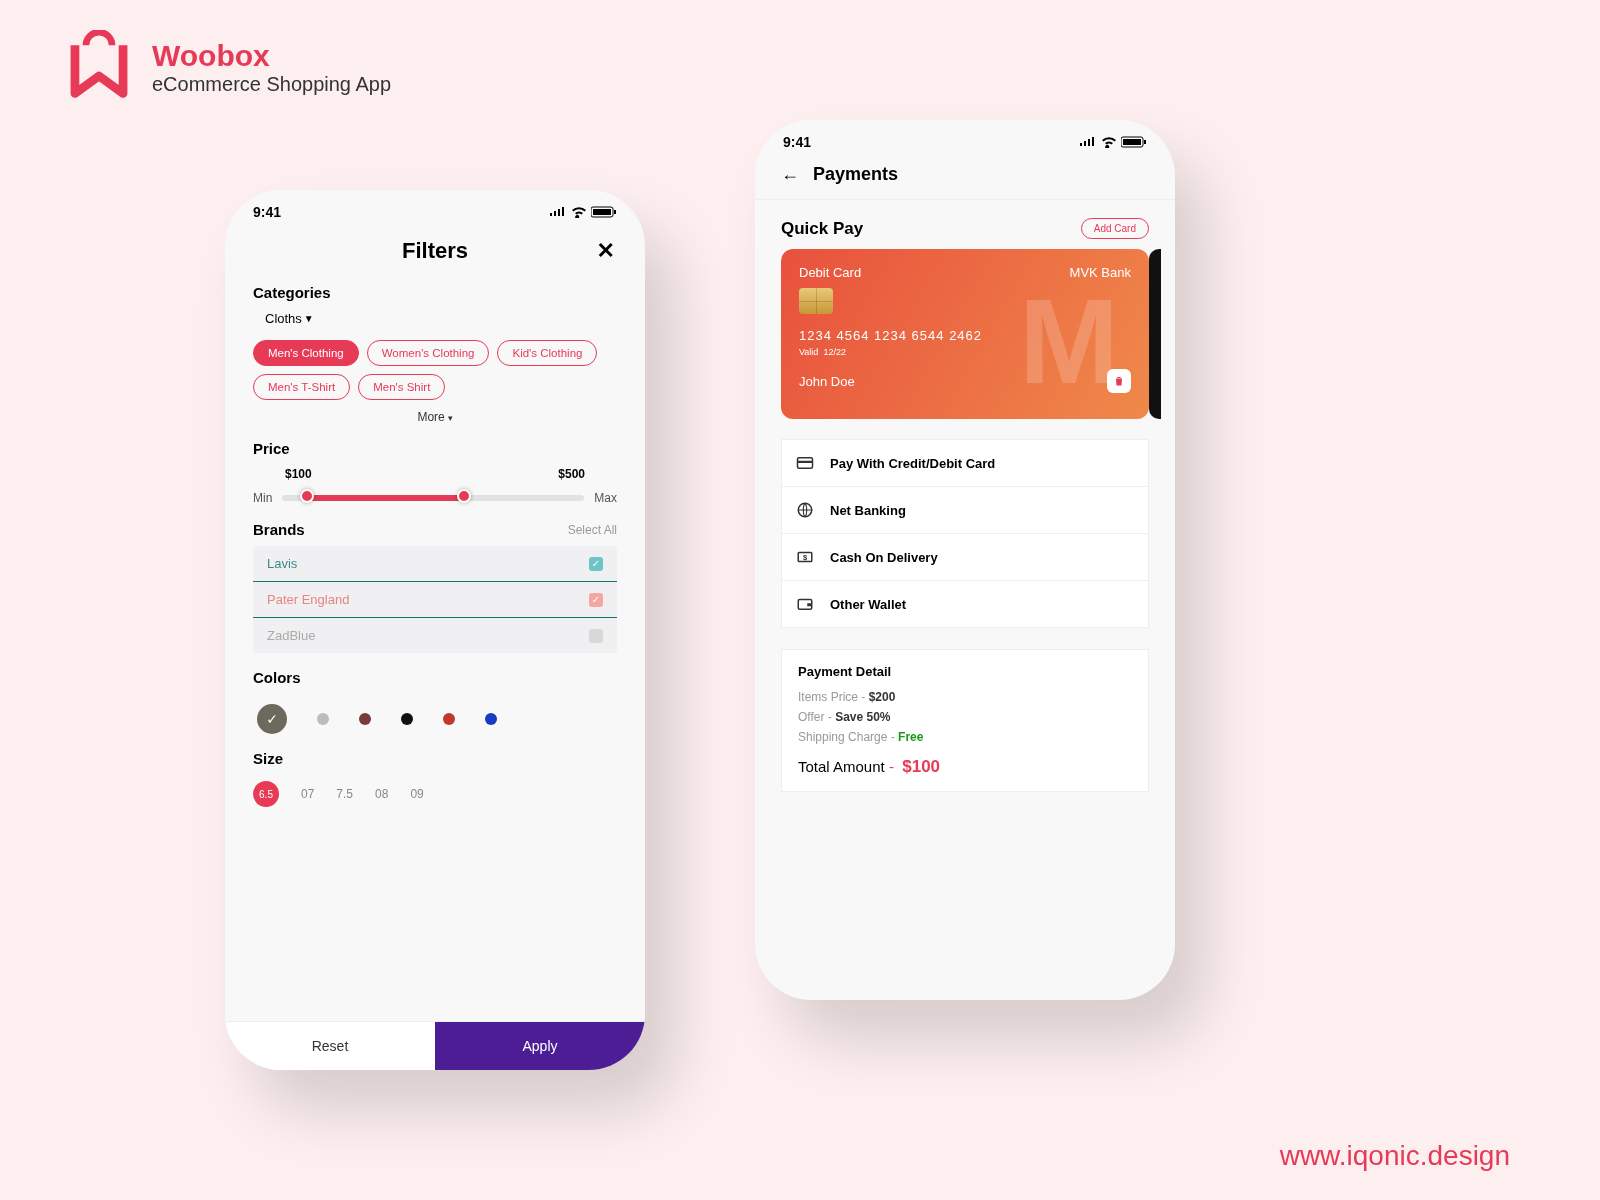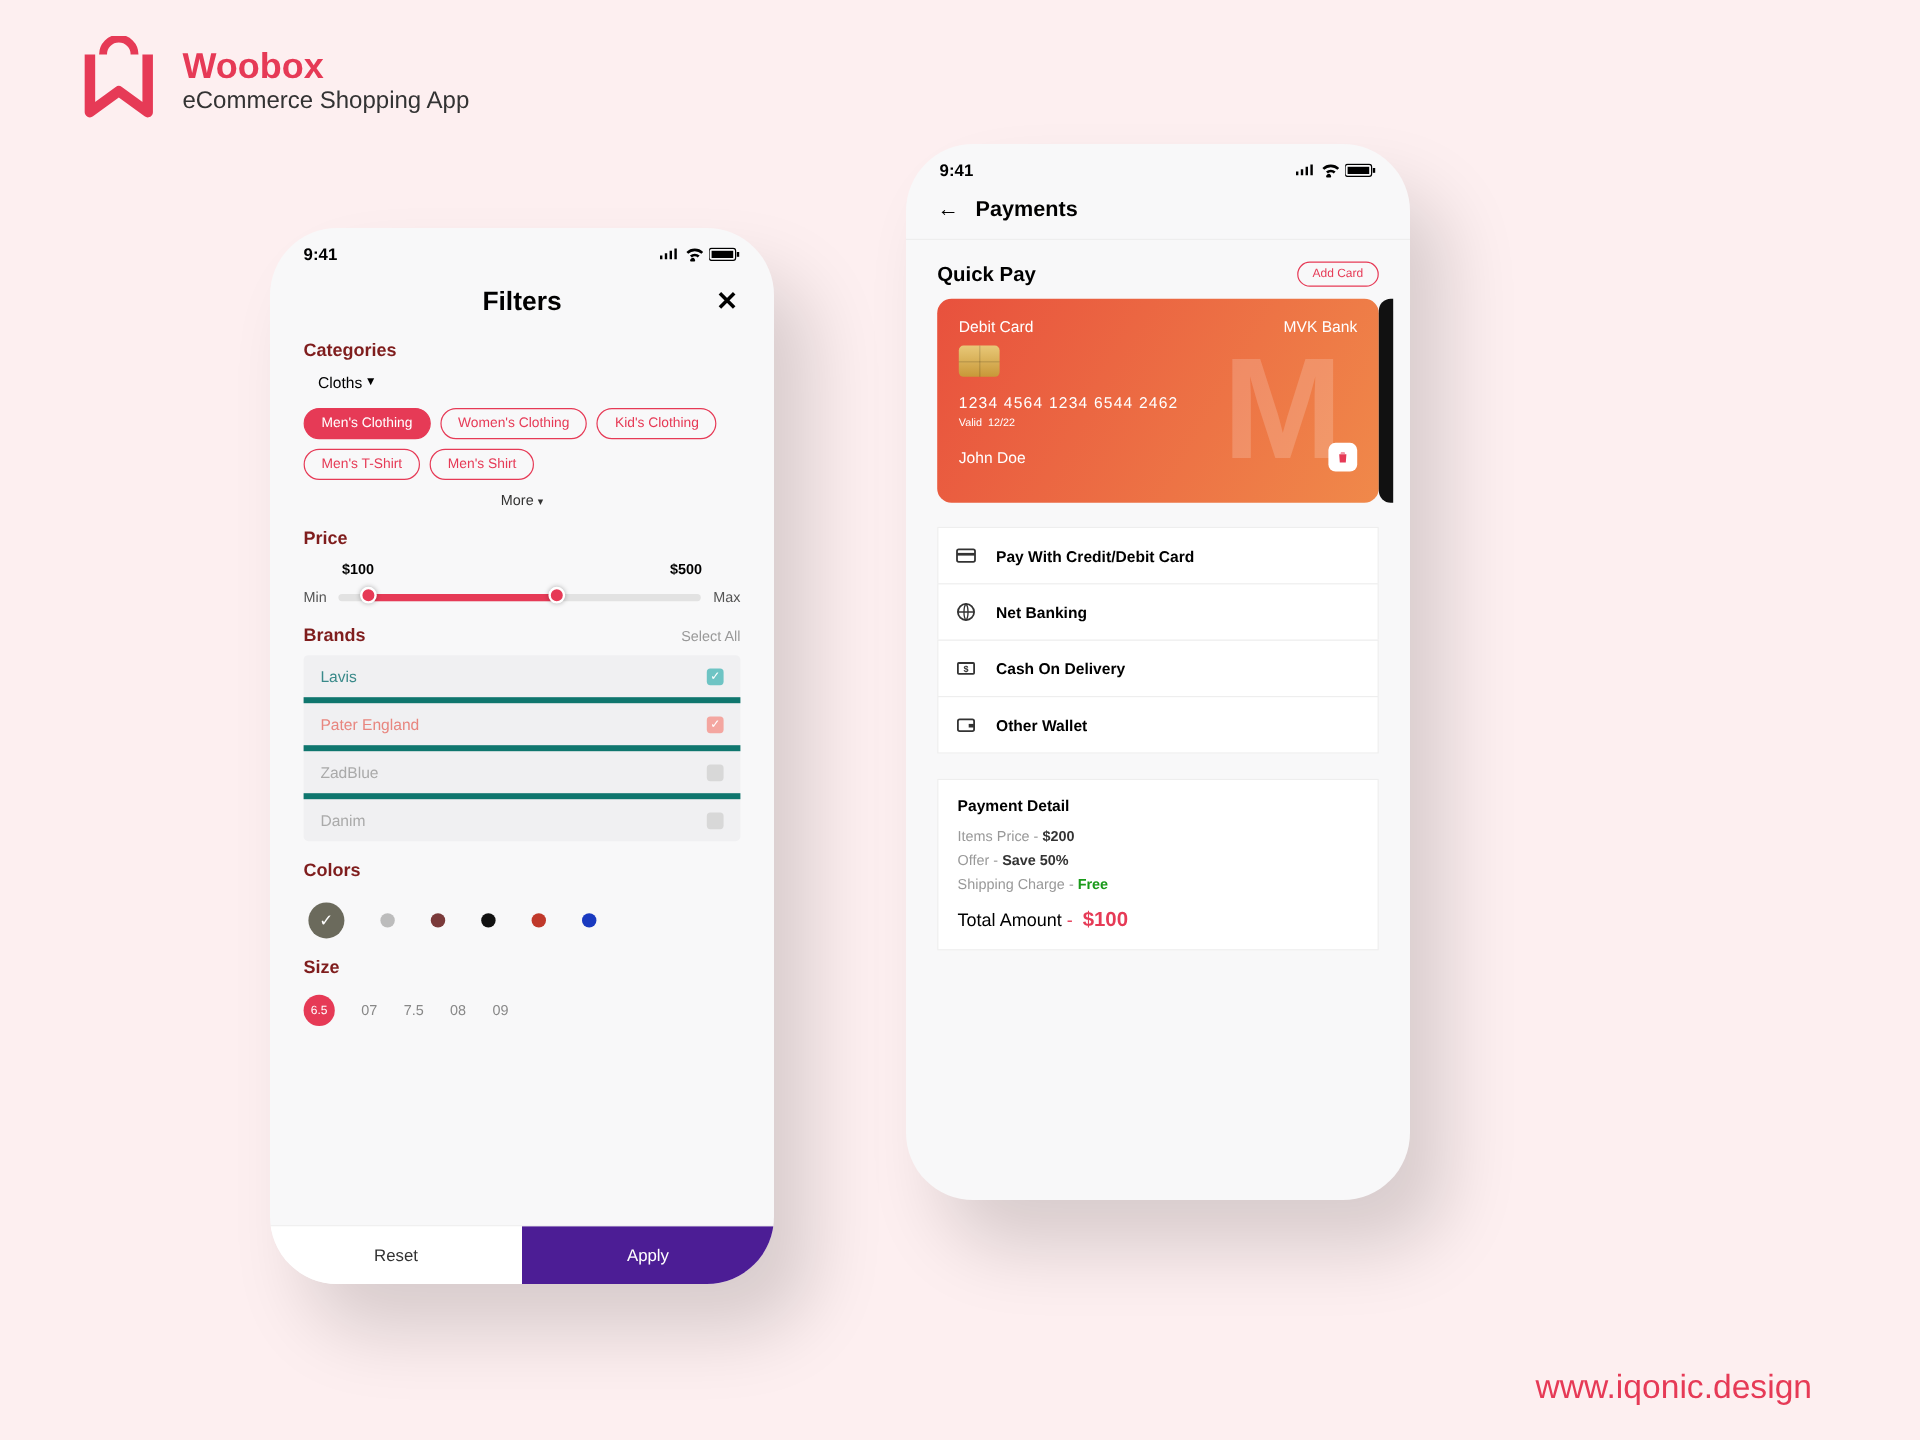--- a/index.html
+++ b/index.html
@@ -22,21 +22,21 @@
 .status-bar { display:flex; justify-content:space-between; align-items:center; padding: 14px 28px 4px; font-weight:600; font-size:14px; }
 .status-icons { display:flex; gap:4px; align-items:center; }
 .status-icons svg { height:12px; }
 
 
 .filters-header { display:flex; align-items:center; justify-content:center; position:relative; padding: 14px 0 8px; }
 .filters-header h2 { font-size:22px; font-weight:700; }
 .filters-header .close { position:absolute; right:30px; font-size:22px; font-weight:700; }
 
 .section { padding: 12px 28px 4px; }
-.section-title { font-size:15px; font-weight:600; color:#7f1d1d; margin-bottom:10px; }
+.section-title { font-size:15px; font-weight:600; color:#000000; margin-bottom:10px; }
 
 .dropdown { display:flex; align-items:center; gap:2px; padding-left:12px; font-size:13px; margin-bottom:14px; }
 .dropdown .caret { font-size:10px; }
 
 .chips { display:flex; flex-wrap:wrap; gap:8px; }
 .chip { border:1px solid #e63a56; color:#e63a56; font-size:11.5px; padding:6px 14px; border-radius:16px; }
 .chip.selected { background:#e63a56; color:#fff; }
 
 .more { text-align:center; font-size:12px; margin-top:10px; color:#333; }
 
@@ -44,21 +44,21 @@
 .price-row { display:flex; align-items:center; gap:10px; font-size:12px; color:#555; padding-top:6px; }
 .slider-track { flex:1; position:relative; height:6px; background:#e2e2e2; border-radius:3px; }
 .slider-fill { position:absolute; left:8%; right:40%; top:0; bottom:0; background:#e63a56; border-radius:3px; }
 .slider-thumb { position:absolute; width:14px; height:14px; background:#e63a56; border:2px solid #fff; border-radius:50%; top:-6px; box-shadow:0 0 4px rgba(0,0,0,0.3); }
 .slider-labels { display:flex; justify-content:space-between; padding:0 32px; font-size:12px; font-weight:600; margin-bottom:4px; }
 
 
 .brand-head { display:flex; justify-content:space-between; align-items:center; margin-bottom:8px; }
 .brand-head .select-all { font-size:12px; color:#999; }
 .brand-list { background:#f0f0f2; border-radius:4px; }
-.brand-item { display:flex; justify-content:space-between; align-items:center; padding:10px 14px; font-size:13px; border-bottom:5px solid #0f766e; }
+.brand-item { display:flex; justify-content:space-between; align-items:center; padding:10px 14px; font-size:13px; border-bottom:1px solid #0f766e; }
 .brand-item:last-child { border-bottom:none; }
 .brand-item.lavis { color:#3a8a8a; }
 .brand-item.pater { color:#e8867f; }
 .brand-item.unsel { color:#aaa; }
 .cb { width:14px; height:14px; border-radius:3px; display:flex; align-items:center; justify-content:center; font-size:10px; }
 .cb.checked-teal { background:#6ec4c4; color:#fff; }
 .cb.checked-pink { background:#f4a6a0; color:#fff; }
 .cb.unchecked { background:#d8d8d8; }
 
 
@@ -196,24 +196,20 @@
         <span class="cb checked-teal">✓</span>
       </div>
       <div class="brand-item pater">
         <span>Pater England</span>
         <span class="cb checked-pink">✓</span>
       </div>
       <div class="brand-item unsel">
         <span>ZadBlue</span>
         <span class="cb unchecked"></span>
       </div>
-      <div class="brand-item unsel">
-        <span>Danim</span>
-        <span class="cb unchecked"></span>
-      </div>
     </div>
   </div>
 
   <div class="section">
     <div class="section-title">Colors</div>
     <div class="colors-row">
       <span class="color-dot sel" style="background:#6b6a5c">✓</span>
       <span class="color-dot" style="background:#bcbcbc"></span>
       <span class="color-dot" style="background:#7a3a3a"></span>
       <span class="color-dot" style="background:#111"></span>

